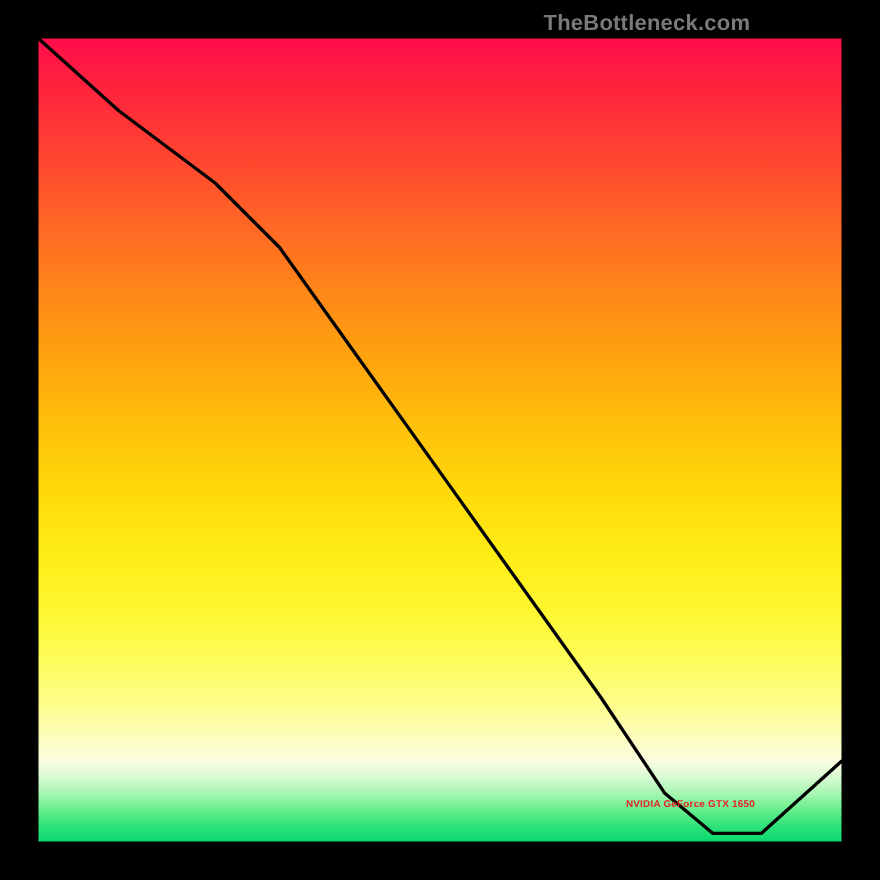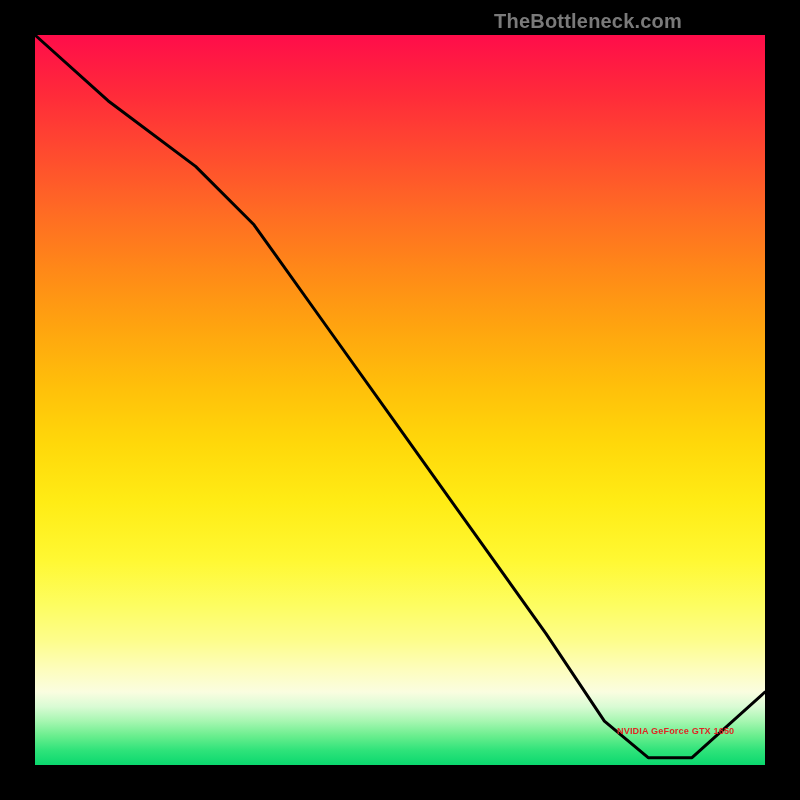--- a/index.html
+++ b/index.html
@@ -86,16 +86,16 @@
 <div class="frame">
 
   <div class="watermark">TheBottleneck.com</div>
 
   <div class="plot">
 
     <svg class="curve" viewBox="0 0 730 730" preserveAspectRatio="none">
       <path id="curve-path" fill="none" stroke="#000" stroke-width="3" stroke-linejoin="round" stroke-linecap="round" d="M0.0 0.0 L73.0 65.7 L160.6 131.4 L219.0 189.8 L292.0 292.0 L365.0 394.2 L438.0 496.4 L511.0 598.6 L569.4 686.2 L613.2 722.7 L657.0 722.7 L730.0 657.0"></path>
     </svg>
 
-    <div id="anno" class="annotation" style="left: 534px; top: 691.15px; margin-left: 48px;">NVIDIA GeForce GTX 1650</div>
+    <div id="anno" class="annotation" style="left: 534px; top: 691.15px;">NVIDIA GeForce GTX 1650</div>
 
   </div>
 </div>
 
 </body></html>

